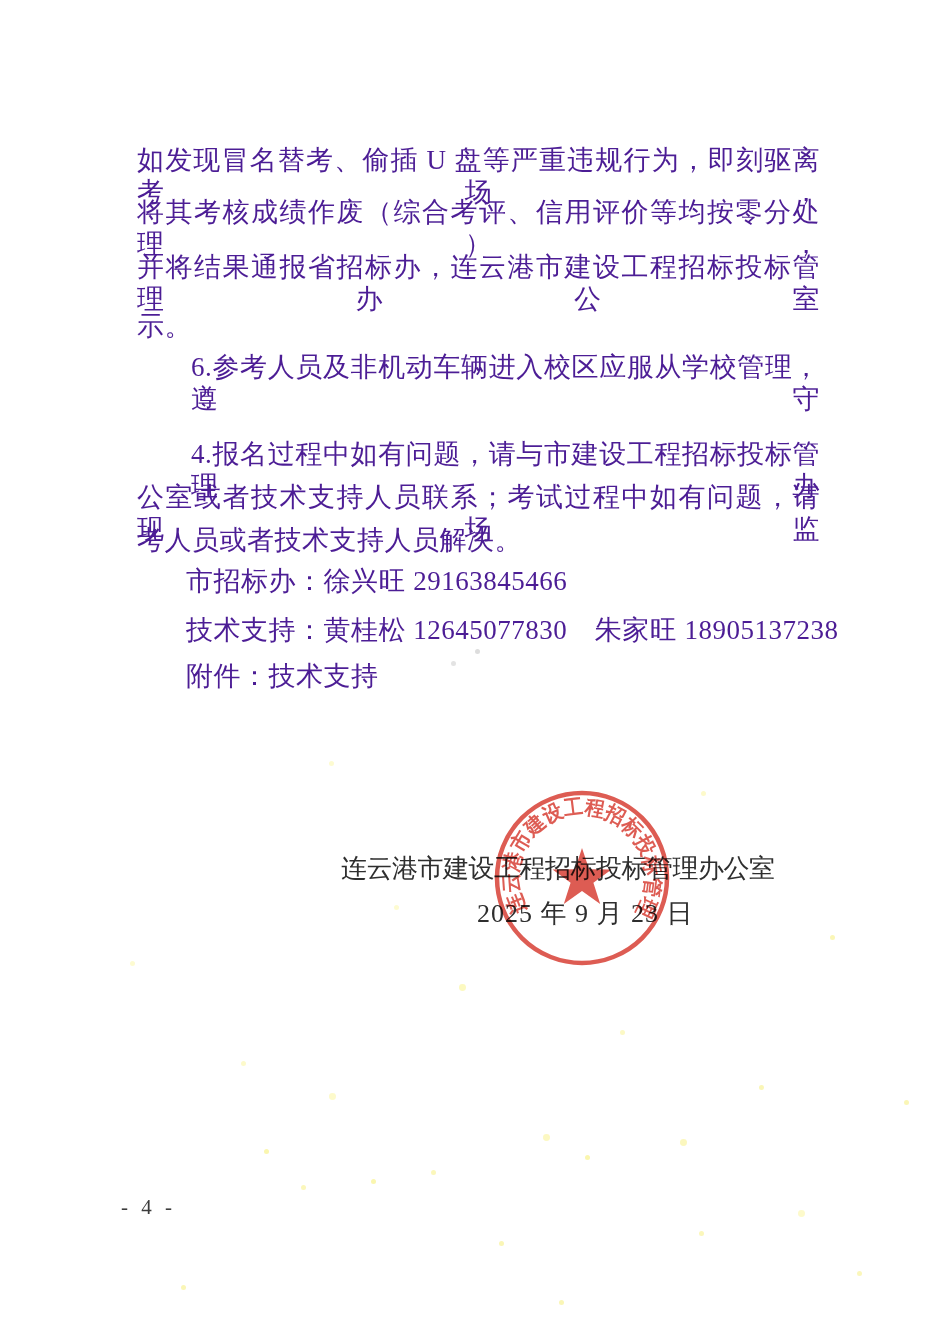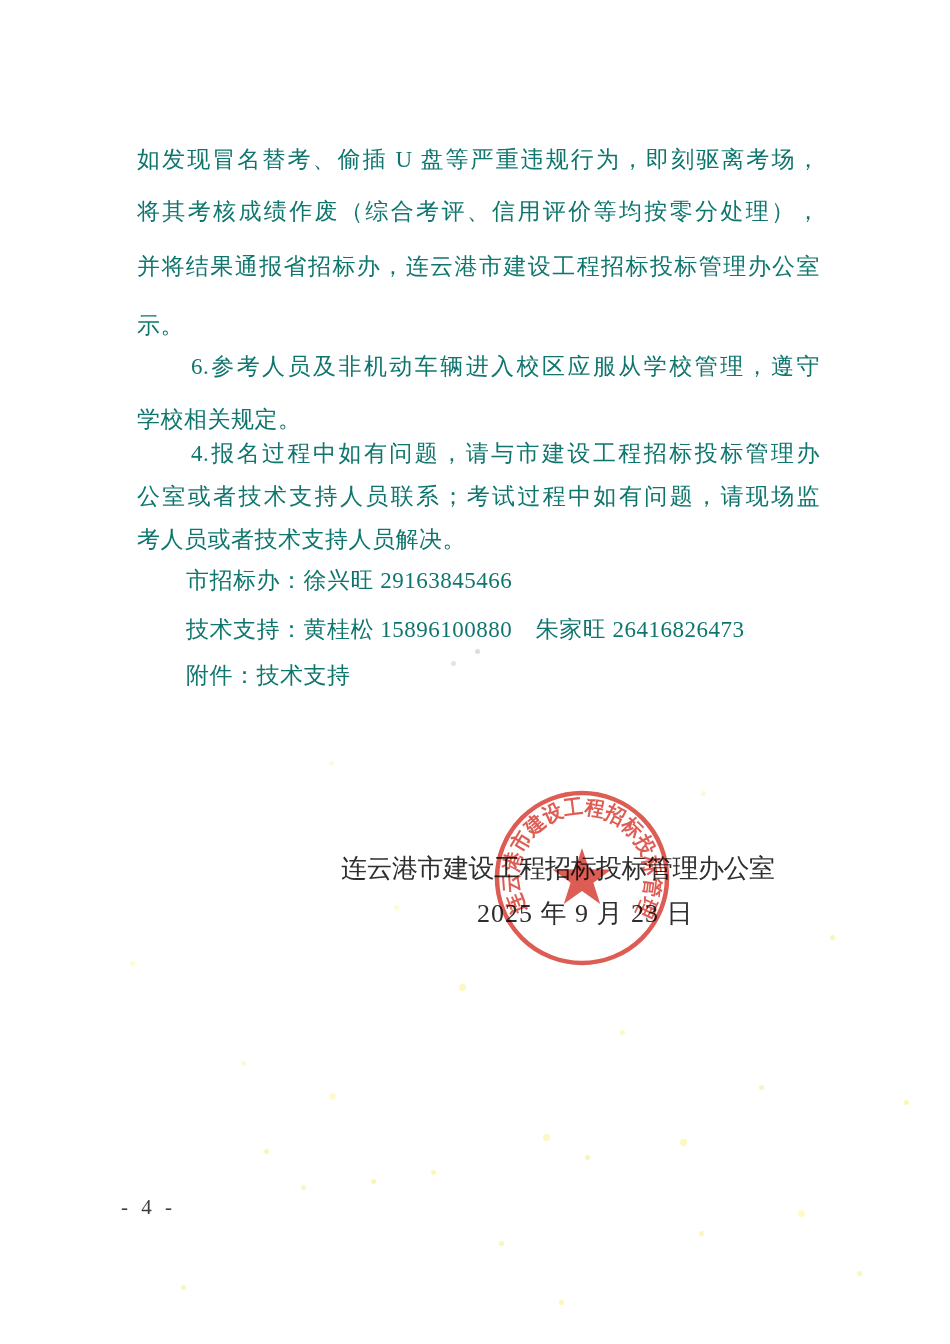--- a/index.html
+++ b/index.html
@@ -14,25 +14,25 @@
     overflow: hidden;
     font-family: "Liberation Serif", "DejaVu Serif", serif;
     color: #2e2e2e;
   }
   
   .l {
     position: absolute;
     left: 137px;
     width: 683px;
     height: 36px;
-    font-size: 23px;
+    font-size: 27px;
     line-height: 32px;
     letter-spacing: 0.5px;
     white-space: nowrap;
-    color: #0f766e;
+    color: #4c1d95;
   }
   .j {
     white-space: normal;
     text-align: justify;
     text-align-last: justify;
   }
   .ind {
     padding-left: 54px;
     width: 629px;
   }
@@ -133,28 +133,27 @@
 <body>
 
 <div class="page">
 
   <div class="l j" id="l1">如发现冒名替考、偷插 U 盘等严重违规行为，即刻驱离考场，</div>
   <div class="l j" id="l2">将其考核成绩作废（综合考评、信用评价等均按零分处理），</div>
   <div class="l j" id="l3">并将结果通报省招标办，连云港市建设工程招标投标管理办公室</div>
   <div class="l" id="l4">示。</div>
 
   <div class="l j ind" id="l5">6.参考人员及非机动车辆进入校区应服从学校管理，遵守</div>
-  <div class="l" id="l6">学校相关规定。</div>
 
   <div class="l j ind" id="l7">4.报名过程中如有问题，请与市建设工程招标投标管理办</div>
   <div class="l" id="l9">考人员或者技术支持人员解决。</div>
   <div class="l j" id="l8">公室或者技术支持人员联系；考试过程中如有问题，请现场监</div>
 
   <div class="l contact" id="l10">市招标办：徐兴旺 29163845466</div>
-  <div class="l contact" id="l11">技术支持：黄桂松 15896100880　朱家旺 26416826473</div>
+  <div class="l contact" id="l11">技术支持：黄桂松 12645077830　朱家旺 18905137238</div>
   <div class="l contact" id="l12">附件：技术支持</div>
 
   <div class="signature">连云港市建设工程招标投标管理办公室</div>
   <div class="sign-date">2025 年 9 月 23 日</div>
 
   <svg class="seal" viewBox="0 0 182 182">
     <defs>
       <path id="sealArc" d="M 35.6 123 A 64 64 0 1 1 146.4 123" fill="none"></path>
     </defs>
     <circle cx="91" cy="91" r="85" fill="none" stroke-width="4.5" stroke="#d9453b"></circle>

